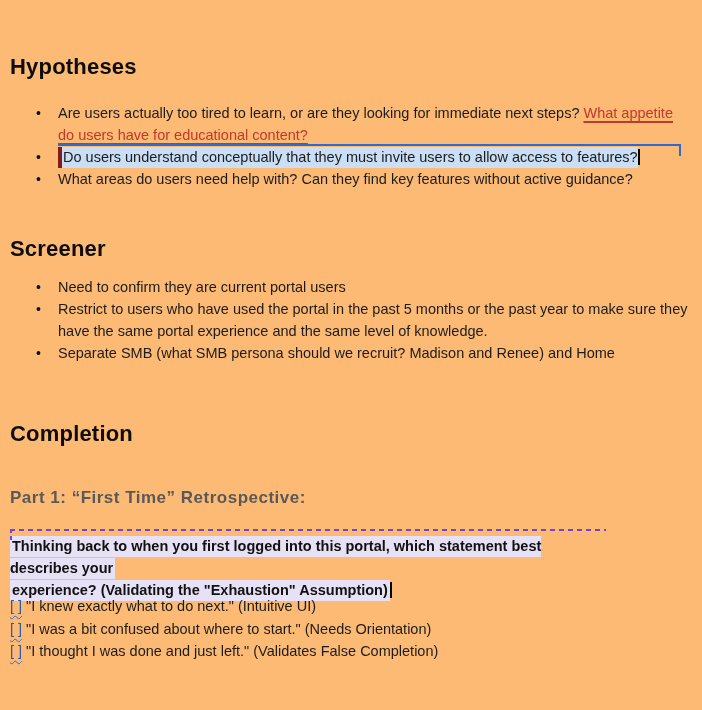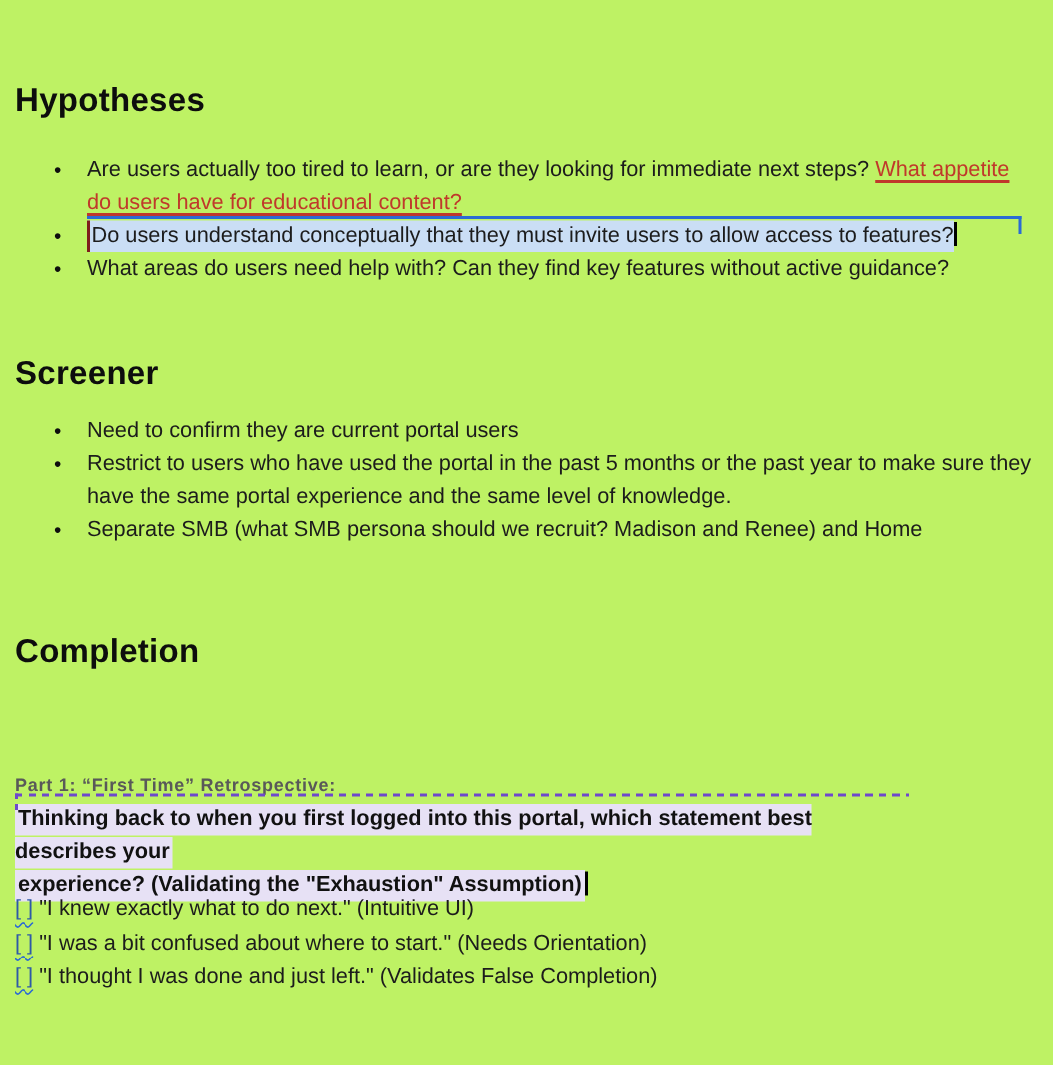--- a/index.html
+++ b/index.html
@@ -1,36 +1,36 @@
 <!DOCTYPE html>
 <html><head>
 <meta charset="utf-8">
 <style>
   * { margin:0; padding:0; box-sizing:border-box; }
   html,body { background:#ffffff; }
   .page {
     position:relative;
     width:702px; height:710px;
-    background:#bef264;
+    background:#fdba74;
     font-family:"Liberation Sans", sans-serif;
     color:#1c1c1c;
     overflow:hidden;
   }
   .h1 {
     position:absolute; left:10px;
     font-size:22px; line-height:26px; font-weight:700; color:#0d0d0d;
     letter-spacing:0.2px;
   }
   .h1.hyp { top:54px; }
   .h1.scr { top:236px; }
   .h1.que { top:421px; }
   .h2 {
     position:absolute; left:10px; top:487px;
-    font-size:12px; line-height:22px; font-weight:700;
-    color:#595959; letter-spacing:0.5px;margin-top:25px;
+    font-size:17px; line-height:22px; font-weight:700;
+    color:#595959; letter-spacing:0.5px;
   }
   .blist { position:absolute; left:10px; width:682px; font-size:14.5px; line-height:22px; }
   .blist.hyp { top:102px; }
   .blist.scr { top:276px; }
   .li { position:relative; padding-left:48px; list-style:none; }
   .li .dot {
     position:absolute; left:26px; top:0;
     font-size:14px; color:#0d0d0d;
   }
   .red-link {
@@ -41,21 +41,21 @@
   .sel-strip {
     position:absolute; top:-2px; left:48px; width:623px; height:2px;
     background:#2b6bd3;
   }
   .sel-tick-right {
     position:absolute; top:-2px; left:669px; width:2px; height:12px;
     background:#2b6bd3;
   }
   .sel-text {
     background:#cadef5;
-    border-left:2px solid #7f1d1d;
+    border-left:4px solid #7f1d1d;
     padding:2px 0 3px 1px;
   }
   .caret {
     display:inline-block; width:2px; height:16px; background:#000;
     vertical-align:-3px;
   }
   .prompt-block {
     position:absolute; left:10px; top:529px; width:596px;
     font-size:14.5px; line-height:22px; font-weight:700; color:#111;
   }

